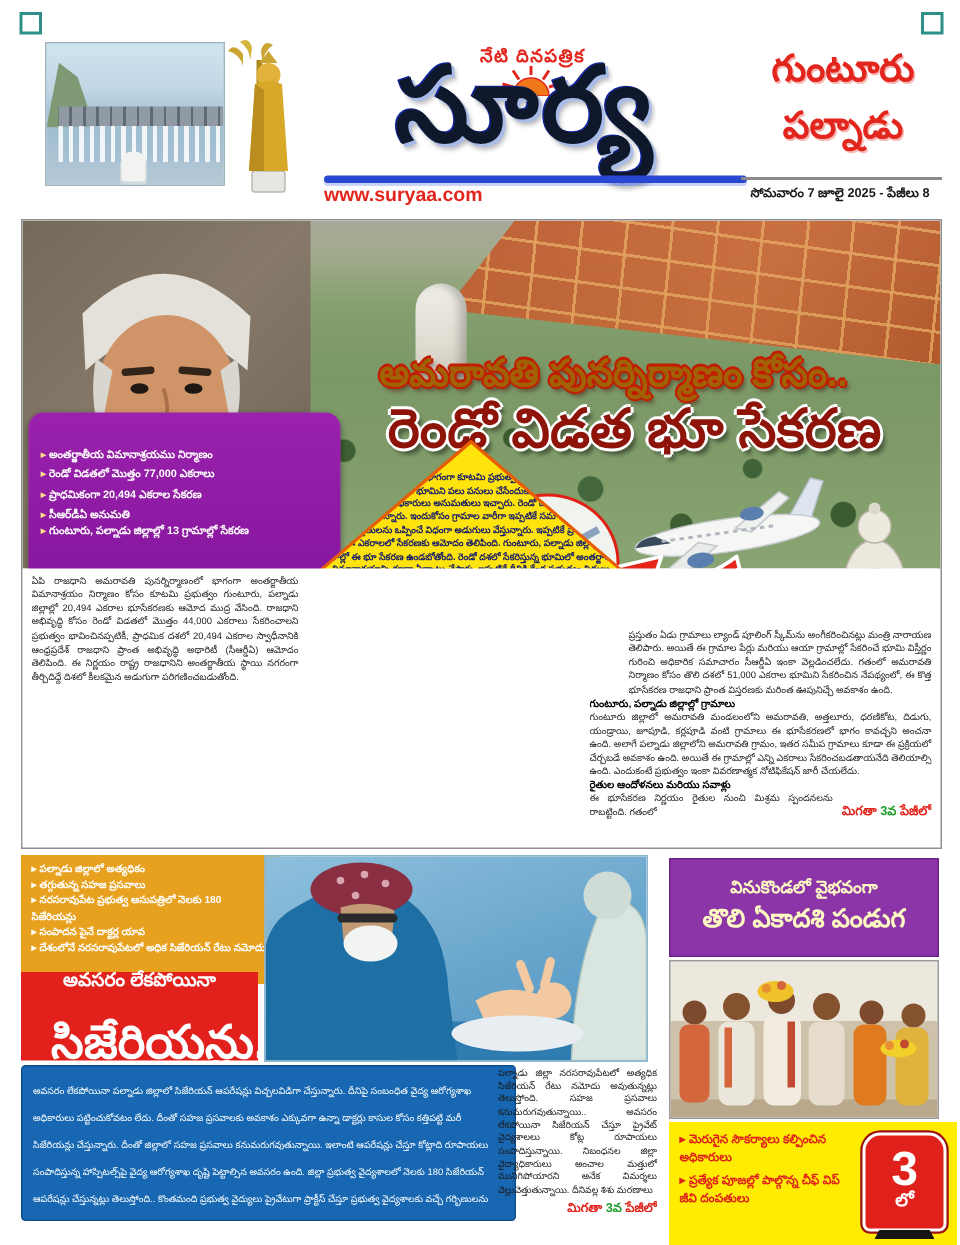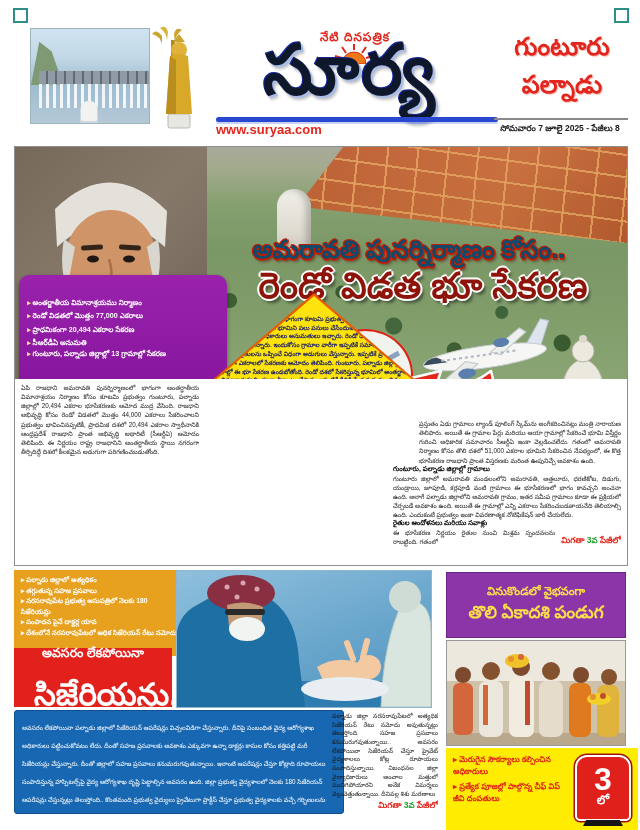--- a/index.html
+++ b/index.html
@@ -50,21 +50,21 @@
      radial-gradient(circle at 20% 78%,#41633a 0 9px,transparent 10px),
      radial-gradient(circle at 34% 50%,#3a5a30 0 6px,transparent 7px),
      radial-gradient(circle at 46% 70%,#44663c 0 8px,transparent 9px),
      radial-gradient(circle at 60% 84%,#3e5f33 0 7px,transparent 8px),
      radial-gradient(circle at 71% 62%,#41633a 0 6px,transparent 7px),
      radial-gradient(circle at 85% 80%,#3a5a30 0 8px,transparent 9px);}
   .cbn{left:0;top:0;width:192px;height:232px;background:linear-gradient(135deg,#75695a 0%,#86796a 45%,#6c6156 100%);}
   .dome-statue{left:262px;top:42px;width:34px;height:64px;background:
      linear-gradient(180deg,#f0efe9 0%,#ddd9ce 70%,#c9c4b7 100%);
      border-radius:17px 17px 4px 4px;box-shadow:inset -5px 0 6px rgba(90,90,80,.35);}
-  .kicker{left:168px;top:88px;width:452px;text-align:center;font-size:25px;font-weight:800;color:#0c4a6e;
+  .kicker{left:168px;top:88px;width:452px;text-align:center;font-size:25px;font-weight:800;color:#a16207;
      text-shadow:-1.5px 0 #c21d00,1.5px 0 #c21d00,0 -1.5px #c21d00,0 1.5px #c21d00,
                  -1px -1px #c21d00,1px 1px #c21d00,2px 3px 3px rgba(60,0,0,.5);}
   .headline{left:196px;top:118px;width:424px;text-align:center;font-size:36px;font-weight:800;color:#8e1309;
      text-shadow:-2px 0 #fff,2px 0 #fff,0 -2px #fff,0 2px #fff,-1px -1px #fff,1px 1px #fff,
                  3px 4px 3px rgba(0,0,0,.45);}
   .hl-box{left:4px;top:128px;width:192px;height:94px;border-radius:10px;padding:21px 8px;
      background:linear-gradient(180deg,#9a22ad,#83139a);box-shadow:0 2px 4px rgba(0,0,0,.4);}
   .hl-item{font-size:7.2px;line-height:1.85;color:#fff;font-weight:bold;white-space:nowrap;overflow:hidden;}
   .hl-item::before{content:"▸ ";color:#ffe28a;}
   .map-circle{left:302px;top:182px;width:92px;height:88px;border-radius:50%;
@@ -98,21 +98,21 @@
   .surgery{left:176px;top:570px;width:254px;height:136px;border:1px solid #8fb7cf;
      background:linear-gradient(160deg,#8fc0dd 0%,#69a6cc 55%,#4f93c0 100%);}
   .blue-box{left:14px;top:710px;width:314px;height:92px;background:#1767b2;border-radius:3px;
      padding:5px 7px;border:1px solid #0f4f8d;}
   .bb-text{font-size:6.3px;line-height:1.45;color:#fff;text-align:justify;}
   .mid-col{left:332px;top:712px;width:106px;height:96px;}
   .mid-col .tiny{font-size:6.2px;line-height:1.4;}
   .mid-cont{display:block;text-align:right;margin-top:1px;}
 
   
-  .purple-box{left:446px;top:572px;width:178px;height:64px;background:#8c35a8;color:#fde047;text-align:center;
+  .purple-box{left:446px;top:572px;width:178px;height:64px;background:#8c35a8;color:#fef9c3;text-align:center;
      display:flex;flex-direction:column;justify-content:center;gap:2px;border:1px solid #6d2488;}
   .pb-line1{font-size:11.5px;font-weight:bold;}
   .pb-line2{font-size:17px;font-weight:800;}
   .procession{left:446px;top:640px;width:178px;height:104px;border:1px solid #999;
      background:linear-gradient(180deg,#ece8de 0 38%,#cfc2ab 38% 100%);}
   .yellow-box{left:446px;top:748px;width:178px;height:78px;background:#ffec00;padding:6px 7px;}
   .yb-item{font-size:8px;line-height:1.5;color:#e0201a;font-weight:800;width:112px;margin-bottom:3px;}
   .yb-item::before{content:"▸ ";}
   .badge{position:absolute;right:7px;top:7px;width:52px;height:62px;background:#e0201a;
      border:2.5px solid #fff;border-radius:12px 12px 5px 5px;box-shadow:0 0 0 1.5px #9c120e;

